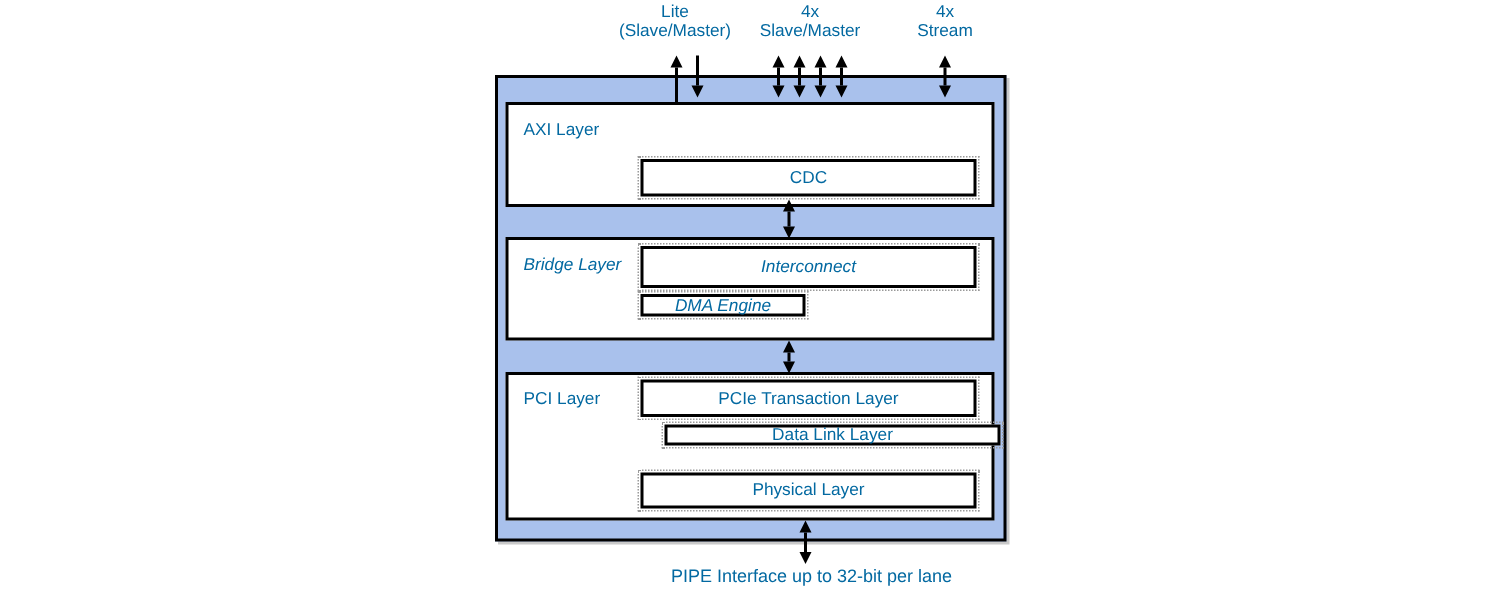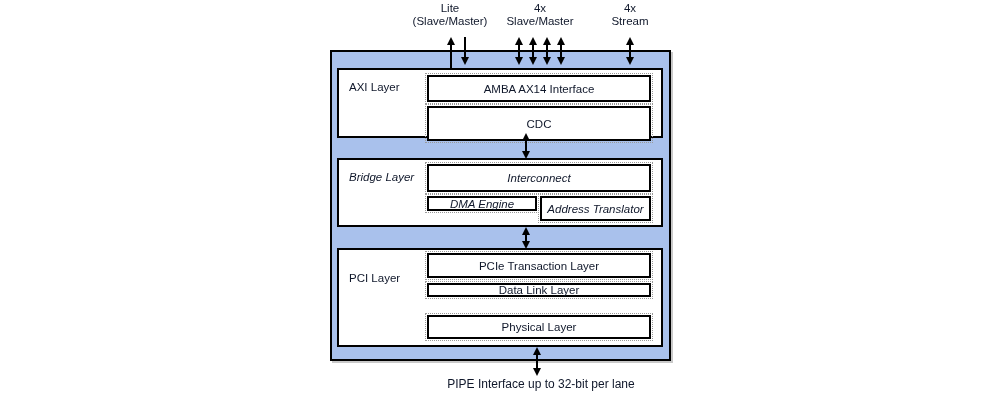--- a/index.html
+++ b/index.html
@@ -1,21 +1,21 @@
 <!DOCTYPE html>
 <html><head>
 <meta charset="utf-8">
 <style>
   html,body{margin:0;padding:0;background:#ffffff;}
   .canvas{
     position:relative;
     width:1000px;height:400px;
     background:#ffffff;
     font-family:"Liberation Sans","DejaVu Sans",sans-serif;
-    color:#0f172a;
+    color:#0369a1;
     overflow:hidden;
   }
   
   .container-box{
     position:absolute;
     left:330px;top:50px;width:341px;height:311px;
     background:#A9C1EC;
     border:2px solid #000;
     box-sizing:border-box;
     box-shadow:2px 2px 0 0 #c9c9c9;
@@ -91,35 +91,33 @@
   </div>
   <div class="port-label" style="left:570px;">
     <div>4x</div>
     <div>Stream</div>
   </div>
 
   <div class="container-box" style="background: rgb(169, 193, 236);"></div>
 
   <div class="layer layer-axi">
     <div class="layer-label" style="top:11px;">AXI Layer</div>
-    <div class="block" style="top:5px;height:27px;">AMBA AX14 Interface</div>
-    <div class="block" style="top:36px;height:35px;">CDC</div>
+    <div class="block" style="top:36px;height:25px;">CDC</div>
   </div>
 
   <div class="layer layer-bridge">
     <div class="layer-label" style="top:11px;">Bridge Layer</div>
     <div class="block" style="top:4px;height:28px;">Interconnect</div>
     <div class="block" style="top:36px;height:15px;width:110px;">DMA Engine</div>
-    <div class="block" style="top:36px;height:25px;left:201px;width:111px;">Address Translator</div>
   </div>
 
   <div class="layer layer-pci">
-    <div class="layer-label" style="top:10px;margin-top:12px;">PCI Layer</div>
+    <div class="layer-label" style="top:10px;">PCI Layer</div>
     <div class="block" style="top:3px;height:25px;">PCIe Transaction Layer</div>
-    <div class="block" style="top:33px;height:14px;">Data Link Layer</div>
+    <div class="block" style="top:33px;height:14px;margin-left:16px;">Data Link Layer</div>
     <div class="block" style="top:65px;height:24px;text-align:right;">Physical Layer</div>
   </div>
 
   <div class="varrow ht" style="left:450px;top:45px;height:23px;"></div>
   <div class="varrow hb" style="left:464px;top:37px;height:20px;"></div>
 
   <div class="varrow ht hb" style="left:518px;top:45px;height:12px;"></div>
   <div class="varrow ht hb" style="left:532px;top:45px;height:12px;"></div>
   <div class="varrow ht hb" style="left:546px;top:45px;height:12px;"></div>
   <div class="varrow ht hb" style="left:560px;top:45px;height:12px;"></div>

